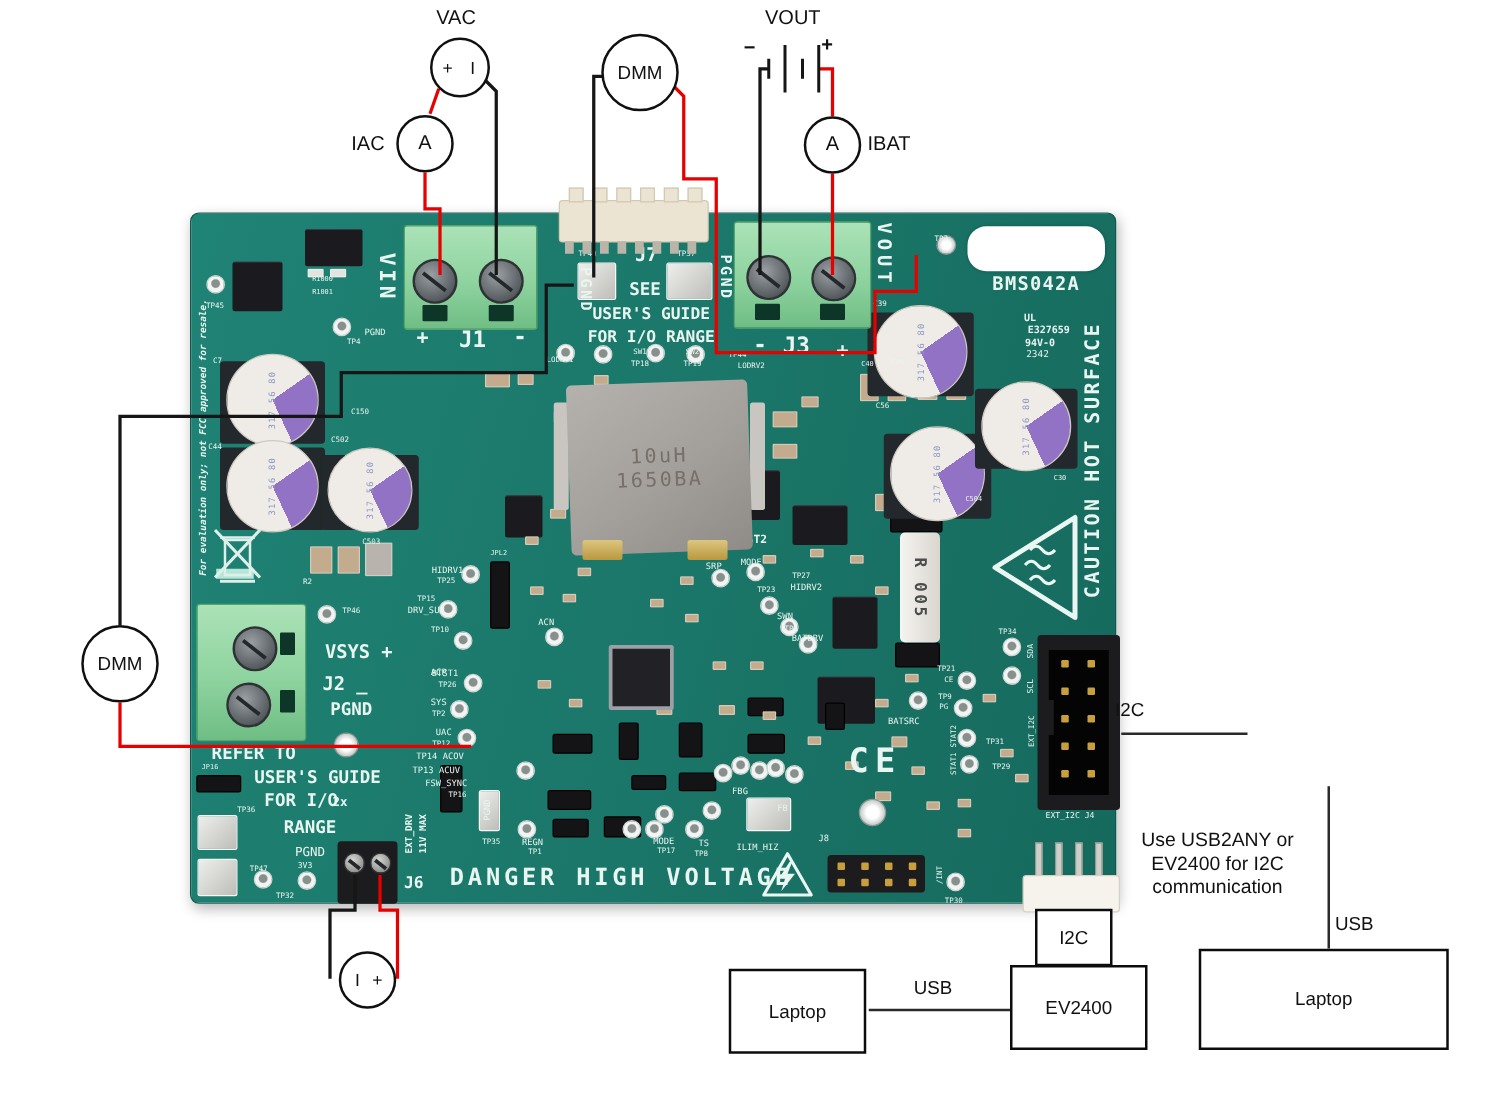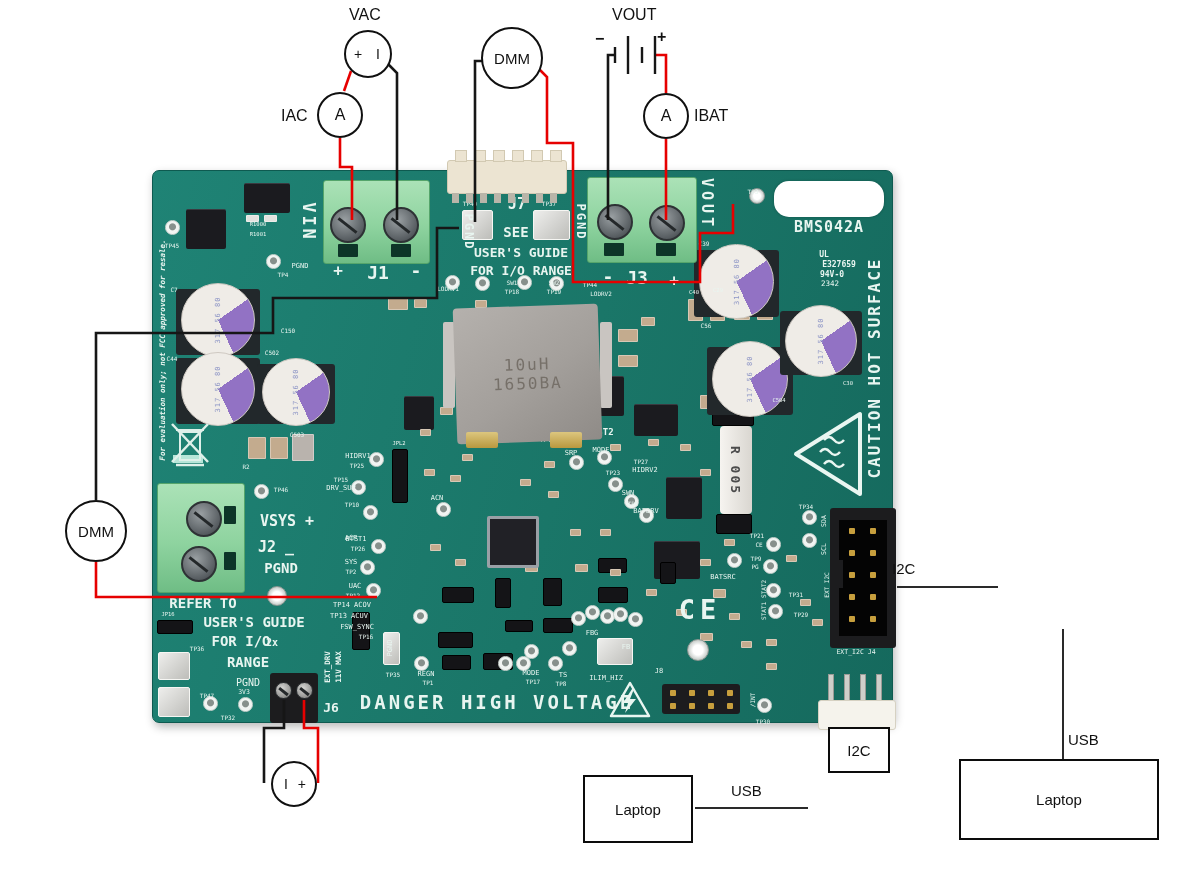--- a/index.html
+++ b/index.html
@@ -516,27 +516,35 @@
     <span class="cornerR" style="right:9px;">+</span>
   </div>
 
   <div class="cline" style="left:897px;top:586px;width:101px;height:2px;"></div>
   <span class="anno" style="left:892px;top:560px;font-size:15px;">I2C</span>
   <div class="cline" style="left:1062px;top:629px;width:2px;height:130px;"></div>
   <span class="anno" style="left:1068px;top:731px;font-size:15px;">USB</span>
   <div class="box" style="left:959px;top:759px;width:200px;height:81px;">
     <span>Laptop</span>
   </div>
+  <div class="note">
+    <span>Use USB2ANY or</span>
+    <span>EV2400 for I2C</span>
+    <span>communication</span>
+  </div>
   <div class="cpin" style="left:828px;top:674px;"></div>
   <div class="cpin" style="left:844px;top:674px;"></div>
   <div class="cpin" style="left:860px;top:674px;"></div>
   <div class="cpin" style="left:876px;top:674px;"></div>
   <div class="chouse"></div>
   <div class="box" style="left:828px;top:727px;width:62px;height:46px;border-width:2px;">
     <span>I2C</span>
   </div>
+  <div class="box" style="left:808px;top:772px;width:110px;height:68px;">
+    <span>EV2400</span>
+  </div>
   <div class="cline" style="left:695px;top:807px;width:113px;height:2px;"></div>
   <span class="anno" style="left:731px;top:782px;font-size:15px;">USB</span>
   <div class="box" style="left:583px;top:775px;width:110px;height:68px;">
     <span>Laptop</span>
   </div>
 
 </div>
 
 </body></html>

